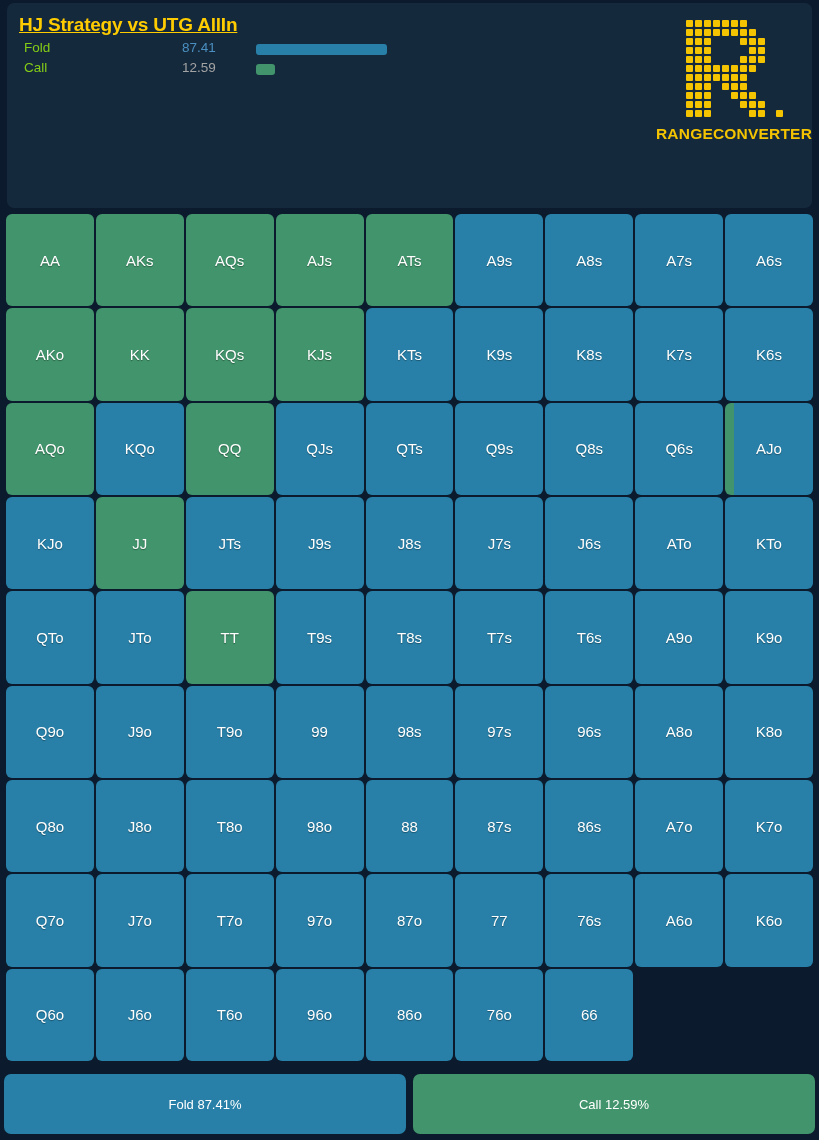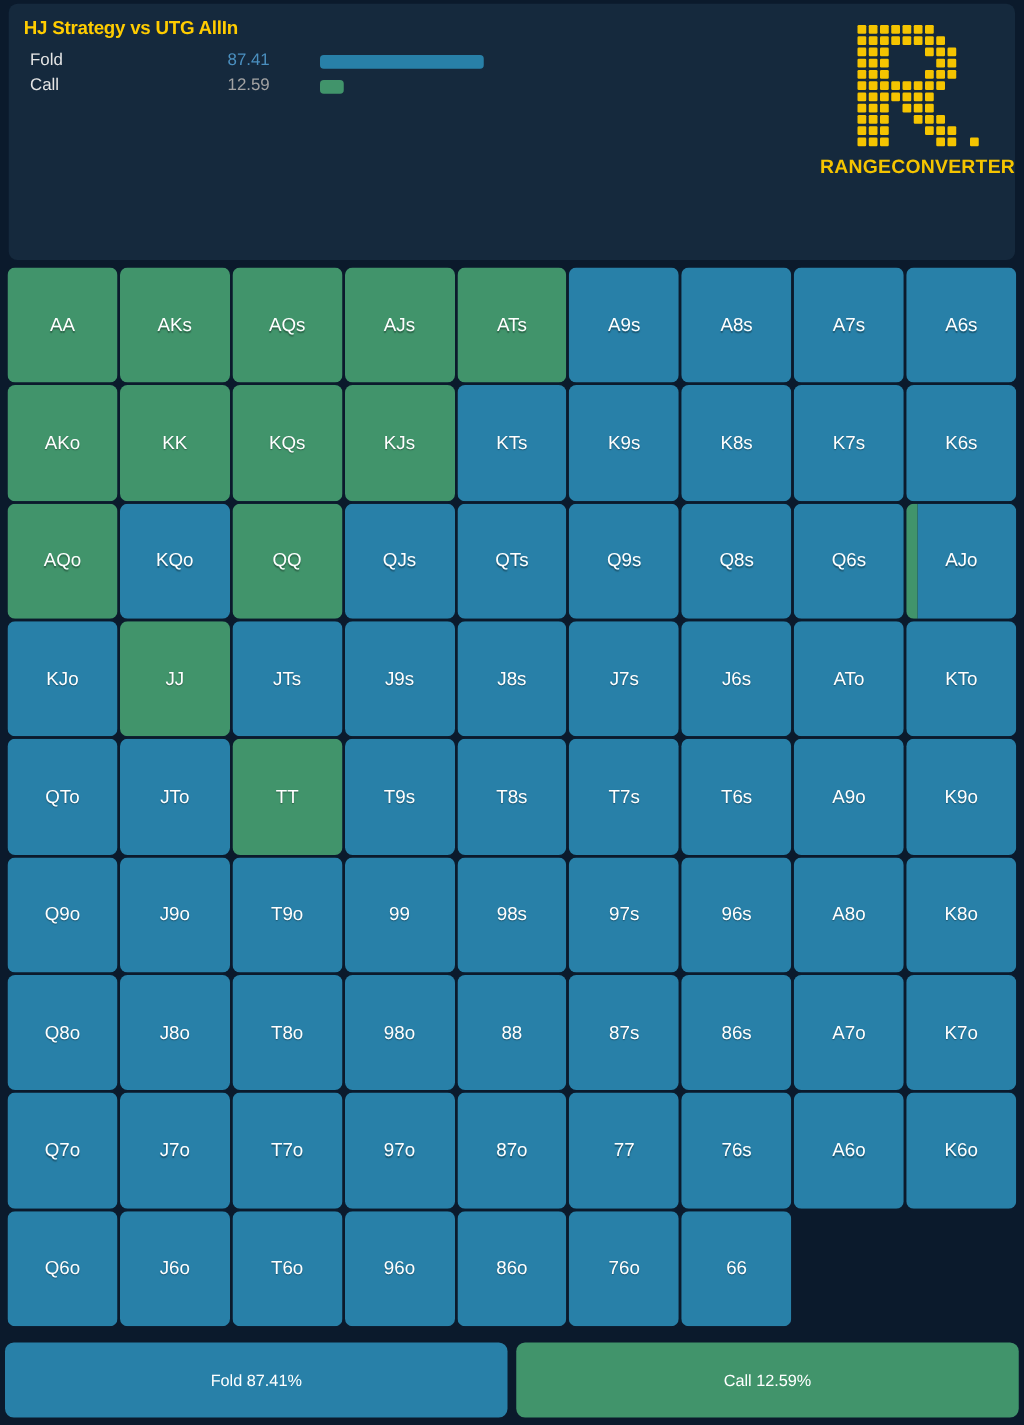--- a/index.html
+++ b/index.html
@@ -14,29 +14,30 @@
   
   .header-panel {
     position: absolute;
     left: 7px; top: 3px; width: 805px; height: 205px;
     background: #15293d;
     border-radius: 7px;
   }
   .header-title {
     position: absolute; left: 12px; top: 11px;
     color: #ffcc00;
-    font-size: 15px; font-weight: bold;
+    font-size: 19px; font-weight: bold;
     letter-spacing: -0.2px;
     white-space: nowrap;
+    text-decoration: underline;
   }
   .legend { position: absolute; left: 12px; top: 37px; width: 420px; }
   .legend-row { position: relative; height: 20px; }
   .legend-name {
     position: absolute; left: 5px; top: 0;
-    font-size: 13.5px; color: #e5e5e5;
+    font-size: 13.5px; color: #84cc16;
   }
   .legend-val {
     position: absolute; left: 163px; top: 0;
     font-size: 13.5px;
   }
   .legend-bar-track {
     position: absolute; left: 237px; top: 4px;
     width: 150px; height: 11px;
   }
   .legend-bar {

